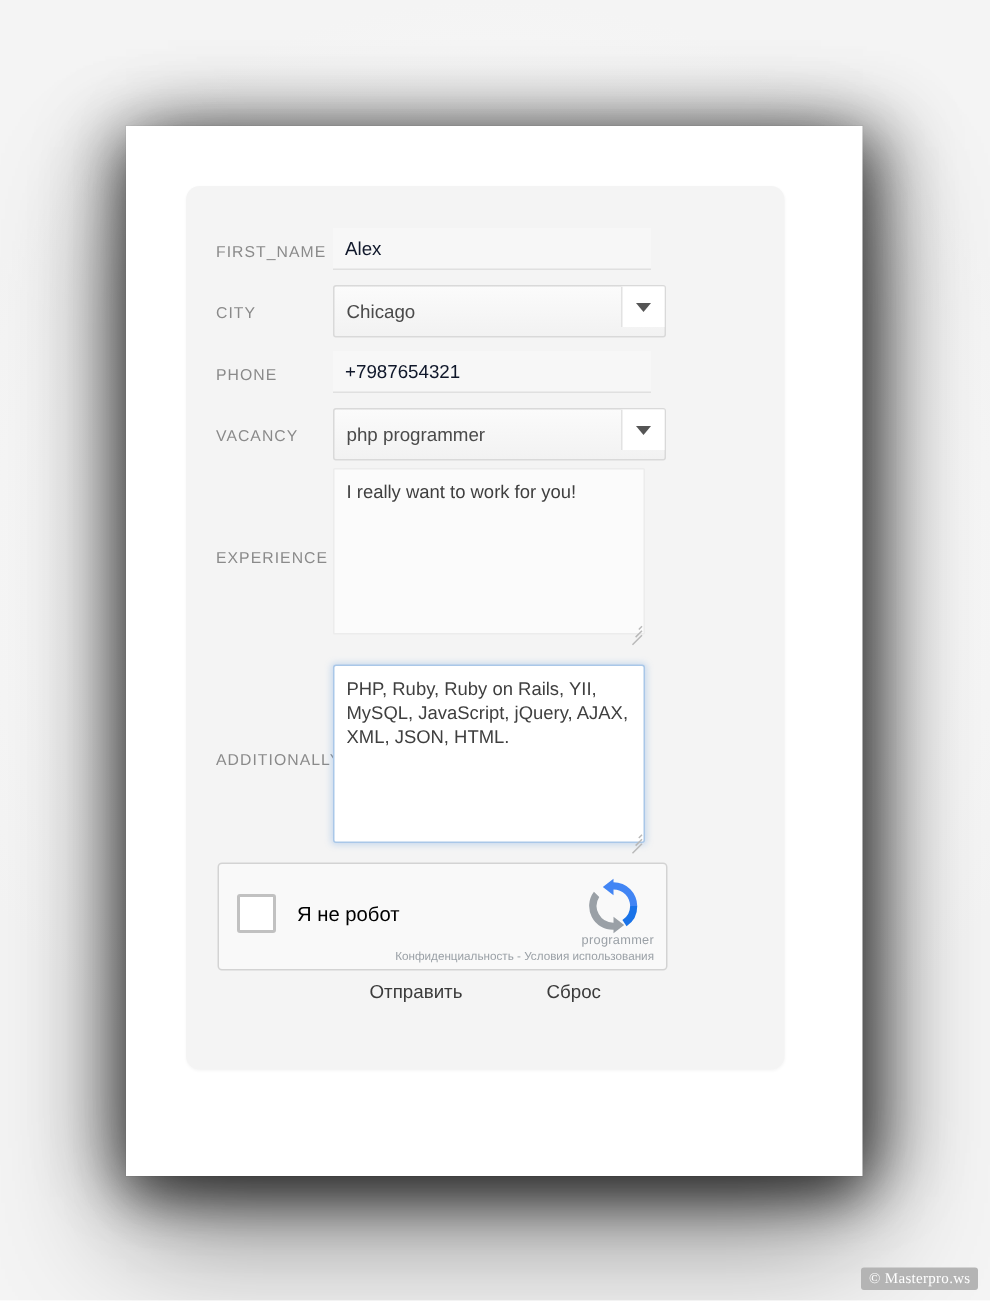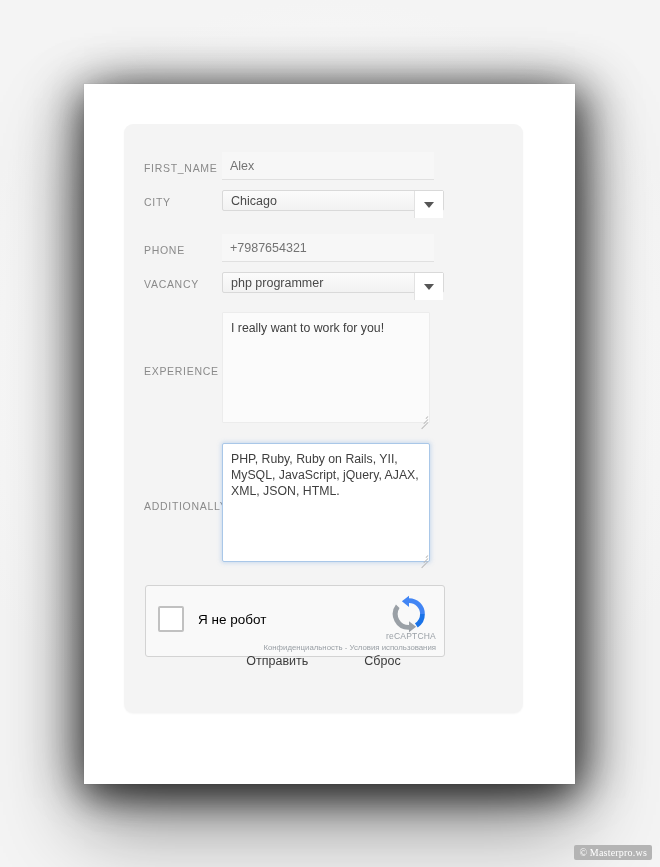--- a/index.html
+++ b/index.html
@@ -68,31 +68,31 @@
 
   
   .text-input {
     width: 212px;
     height: 28px;
     border: none;
     border-bottom: 1px solid #e0e0e0;
     background: #f7f7f7;
     font-family: "Liberation Sans", sans-serif;
     font-size: 12.5px;
-    color: #737373;
+    color: #0f172a;
     padding: 0 8px;
     outline: none;
     border-radius: 0;
   }
 
   
   .select-wrap {
     position: relative;
     width: 222px;
-    height: 21px;
+    height: 35px;
   }
   .select-box {
     width: 100%;
     height: 100%;
     background: linear-gradient(#fbfbfb, #f2f2f2);
     border: 1px solid #d9d9d9;
     border-radius: 2px;
     display: flex;
     align-items: center;
     padding-left: 8px;
@@ -162,21 +162,20 @@
   .resize-grip i:nth-child(3) { bottom: 8px; width: 3px; }
 
   
   .recaptcha {
     position: absolute;
     left: 145px; top: 575px;
     width: 300px; height: 72px;
     background: #f9f9f9;
     border: 1px solid #d3d3d3;
     border-radius: 3px;
-    margin-top: 10px;
   }
   .rc-check {
     position: absolute;
     left: 12px; top: 20px;
     width: 26px; height: 26px;
     background: #fff;
     border: 2px solid #c1c1c1;
     border-radius: 2px;
     cursor: pointer;
   }
@@ -305,21 +304,21 @@
     <div class="recaptcha" style="left:21px; top:451px;">
       <div class="rc-check"></div>
       <div class="rc-label">Я не робот</div>
 
       <svg class="rc-logo" viewBox="0 0 48 48">
         <path d="M24 7 L24 1 L15 8 L24 15 L24 10 A14 14 0 0 1 38 24 L44 24 A20 20 0 0 0 24 4 Z" fill="#4285f4"></path>
         <path d="M38 24 A14 14 0 0 1 31.5 35.8 L35 41 A20 20 0 0 0 44 24 Z" fill="#1a73e8"></path>
         <path d="M24 38 A14 14 0 0 1 12 16.5 L7.5 12 A20 20 0 0 0 24 44 L24 47 L33 40 L24 33 Z" fill="#9aa0a6"></path>
       </svg>
 
-      <div class="rc-brand">reCAPTCHA</div>
+      <div class="rc-brand">programmer</div>
       <div class="rc-terms">Конфиденциальность - Условия использования</div>
     </div>
 
     <div class="actions" style="top:528px;gap:48px;">
       <button class="btn-link">Отправить</button>
       <button class="btn-link">Сброс</button>
     </div>
 
   </div>
 </div>

